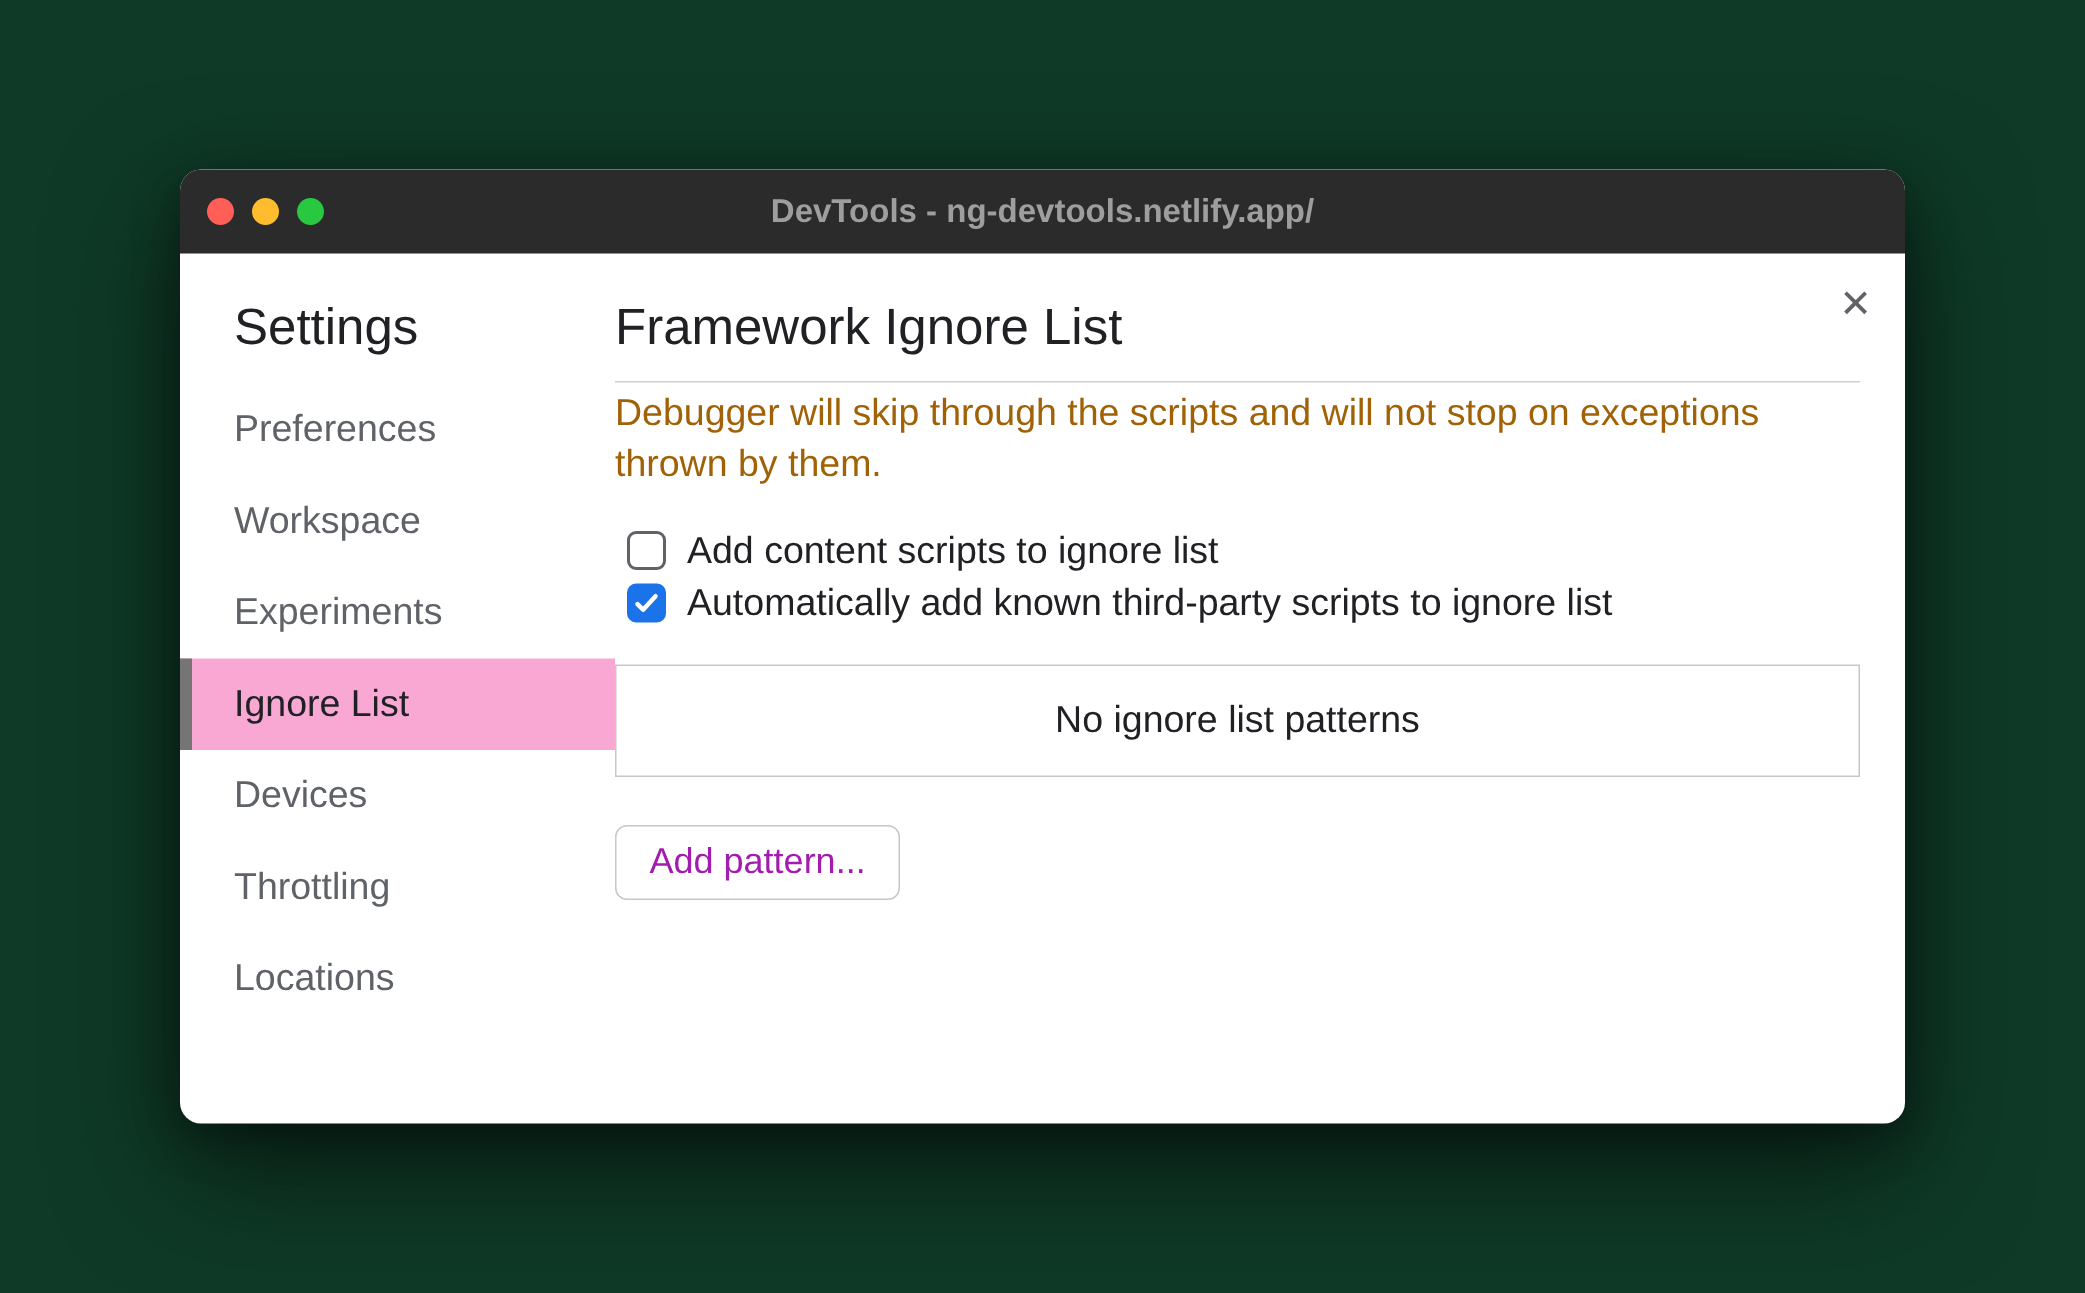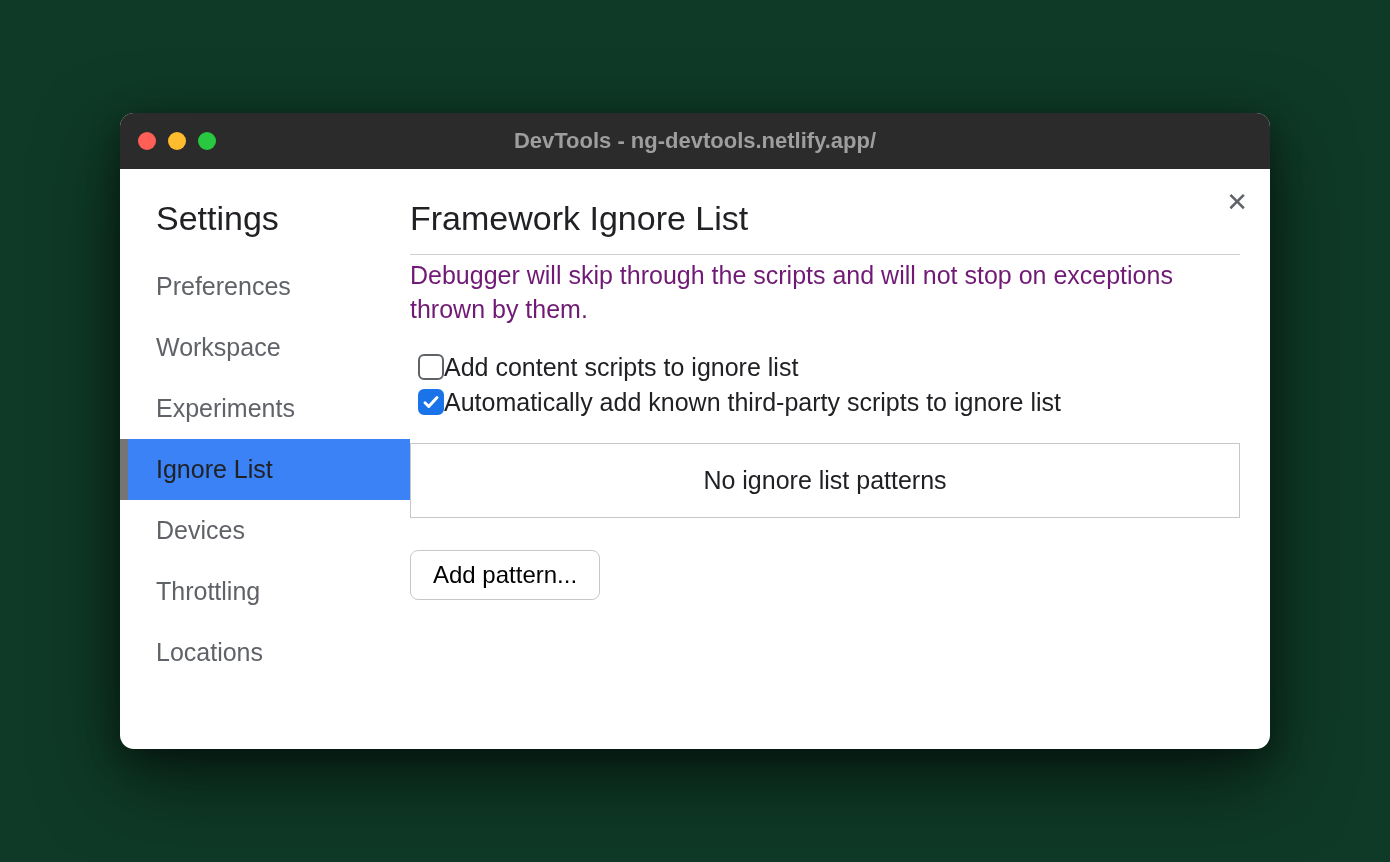--- a/index.html
+++ b/index.html
@@ -63,21 +63,21 @@
     padding: 0 0 18px 36px;
   }
   .nav-item {
     font-size: 25px;
     color: #5f6368;
     padding: 16px 0 16px 36px;
     cursor: pointer;
     position: relative;
   }
   .nav-item.active {
-    background: #3b82f6;
+    background: #f9a8d4;
     color: #202124;
   }
   .nav-item.active::before {
     content: "";
     position: absolute;
     left: 0; top: 0; bottom: 0;
     width: 8px;
     background: #757575;
   }
   .main {
@@ -87,27 +87,28 @@
   .main-title {
     font-size: 34px;
     font-weight: 500;
     color: #202124;
     padding-bottom: 16px;
     border-bottom: 1px solid #d0d0d0;
     margin-bottom: 4px;
   }
   .description {
     font-size: 25px;
-    color: #701a75;
+    color: #a16207;
     line-height: 1.35;
     margin-bottom: 26px;
   }
   .checkbox-row {
     display: flex;
     align-items: center;
+    gap: 14px;
     font-size: 25px;
     color: #202124;
     margin-bottom: 6px;
     padding-left: 8px;
   }
   .checkbox {
     width: 26px; height: 26px;
     border: 2px solid #5f6368;
     border-radius: 6px;
     flex-shrink: 0;
@@ -130,21 +131,21 @@
     color: #202124;
     margin-top: 26px;
     margin-bottom: 32px;
   }
   .add-pattern-btn {
     display: inline-block;
     border: 1px solid #c7c7c7;
     border-radius: 8px;
     padding: 10px 22px;
     font-size: 24px;
-    color: #000000;
+    color: #a21caf;
     background: #fff;
     cursor: pointer;
     font-weight: 500;
   }
 </style>
 </head>
 <body>
 
 <div class="window">
   <div class="titlebar">

